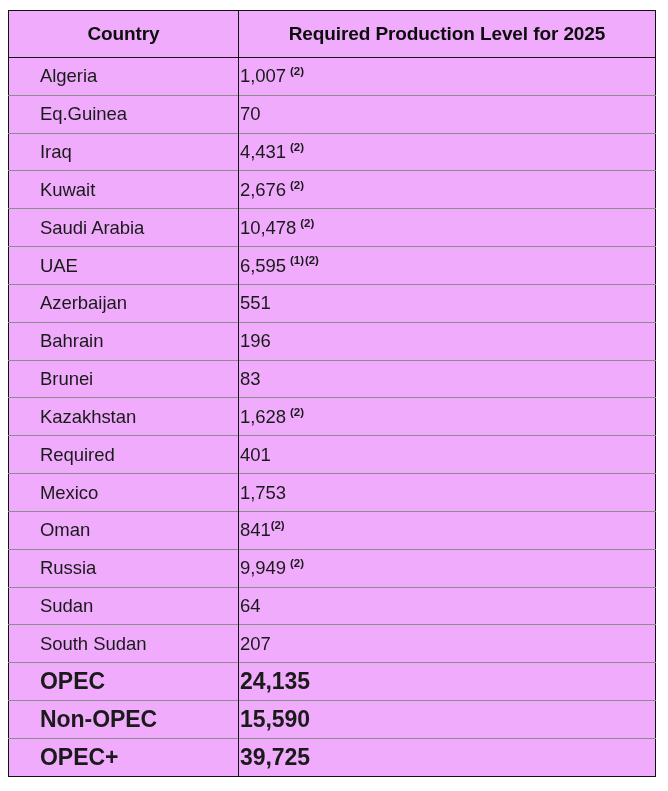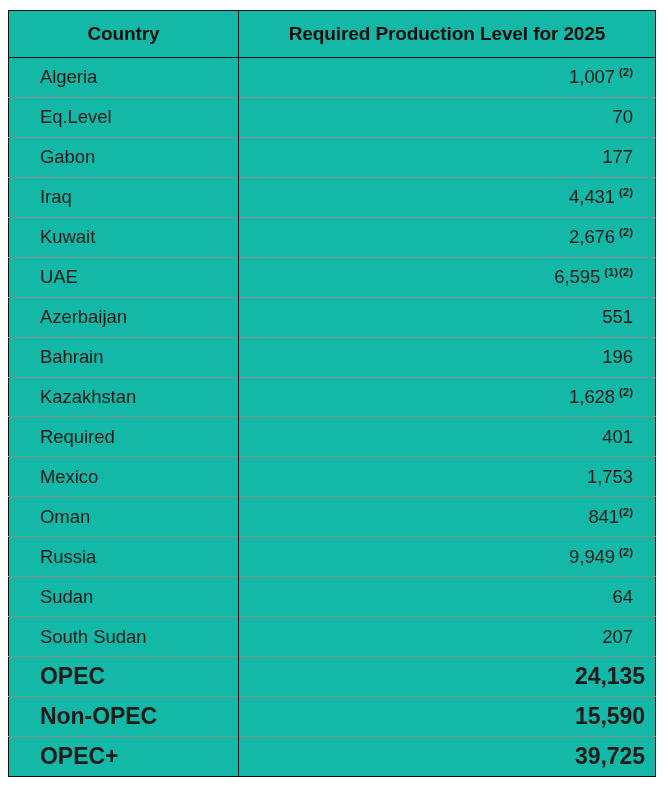--- a/index.html
+++ b/index.html
@@ -23,21 +23,21 @@
     width: 647px;
     height: 767px;
     box-sizing: border-box;
   }
 
   table.production-table {
     width: 100%;
     height: 100%;
     border-collapse: collapse;
     table-layout: fixed;
-    background: #14b8a6;
+    background: #f0abfc;
   }
 
   table.production-table,
   table.production-table td,
   table.production-table th {
     box-sizing: border-box;
   }
 
   
   table.production-table {
@@ -70,21 +70,21 @@
     color: #1a1a1a;
     letter-spacing: -0.05px;
   }
   td.cell-country {
     text-align: left;
     padding-left: 31px;
     border-right: 1.5px solid #111111;
     margin-left: 12px;
   }
   td.cell-value {
-    text-align: right;
+    text-align: left;
     padding-right: 22px;
   }
 
   tr.summary-row td.cell {
     font-weight: bold;
     font-size: 23px;
   }
   tr.summary-row td.cell-value { padding-right: 10px; }
 
   .val-group {
@@ -115,46 +115,50 @@
         <th class="head-cell head-country">Country</th>
         <th class="head-cell head-value">Required Production Level for 2025</th>
       </tr>
     </thead>
     <tbody id="table-body">
         <tr class="data-row">
           <td class="cell cell-country">Algeria</td>
           <td class="cell cell-value"><span class="val-group"><span>1,007</span><sup class="footnote">(2)</sup></span></td>
         </tr>
         <tr class="data-row">
-          <td class="cell cell-country">Eq.Level</td>
+          <td class="cell cell-country">Eq.Guinea</td>
           <td class="cell cell-value"><span class="val-group"><span>70</span></span></td>
-        </tr>
-        <tr class="data-row">
-          <td class="cell cell-country">Gabon</td>
-          <td class="cell cell-value"><span class="val-group"><span>177</span></span></td>
         </tr>
         <tr class="data-row">
           <td class="cell cell-country">Iraq</td>
           <td class="cell cell-value"><span class="val-group"><span>4,431</span><sup class="footnote">(2)</sup></span></td>
         </tr>
         <tr class="data-row">
           <td class="cell cell-country">Kuwait</td>
           <td class="cell cell-value"><span class="val-group"><span>2,676</span><sup class="footnote">(2)</sup></span></td>
         </tr>
         <tr class="data-row">
+          <td class="cell cell-country">Saudi Arabia</td>
+          <td class="cell cell-value"><span class="val-group"><span>10,478</span><sup class="footnote">(2)</sup></span></td>
+        </tr>
+        <tr class="data-row">
           <td class="cell cell-country">UAE</td>
           <td class="cell cell-value"><span class="val-group"><span>6,595</span><sup class="footnote">(1)</sup><sup class="footnote">(2)</sup></span></td>
         </tr>
         <tr class="data-row">
           <td class="cell cell-country">Azerbaijan</td>
           <td class="cell cell-value"><span class="val-group"><span>551</span></span></td>
         </tr>
         <tr class="data-row">
           <td class="cell cell-country">Bahrain</td>
           <td class="cell cell-value"><span class="val-group"><span>196</span></span></td>
+        </tr>
+        <tr class="data-row">
+          <td class="cell cell-country">Brunei</td>
+          <td class="cell cell-value"><span class="val-group"><span>83</span></span></td>
         </tr>
         <tr class="data-row">
           <td class="cell cell-country">Kazakhstan</td>
           <td class="cell cell-value"><span class="val-group"><span>1,628</span><sup class="footnote">(2)</sup></span></td>
         </tr>
         <tr class="data-row">
           <td class="cell cell-country">Required</td>
           <td class="cell cell-value"><span class="val-group"><span>401</span></span></td>
         </tr>
         <tr class="data-row">

